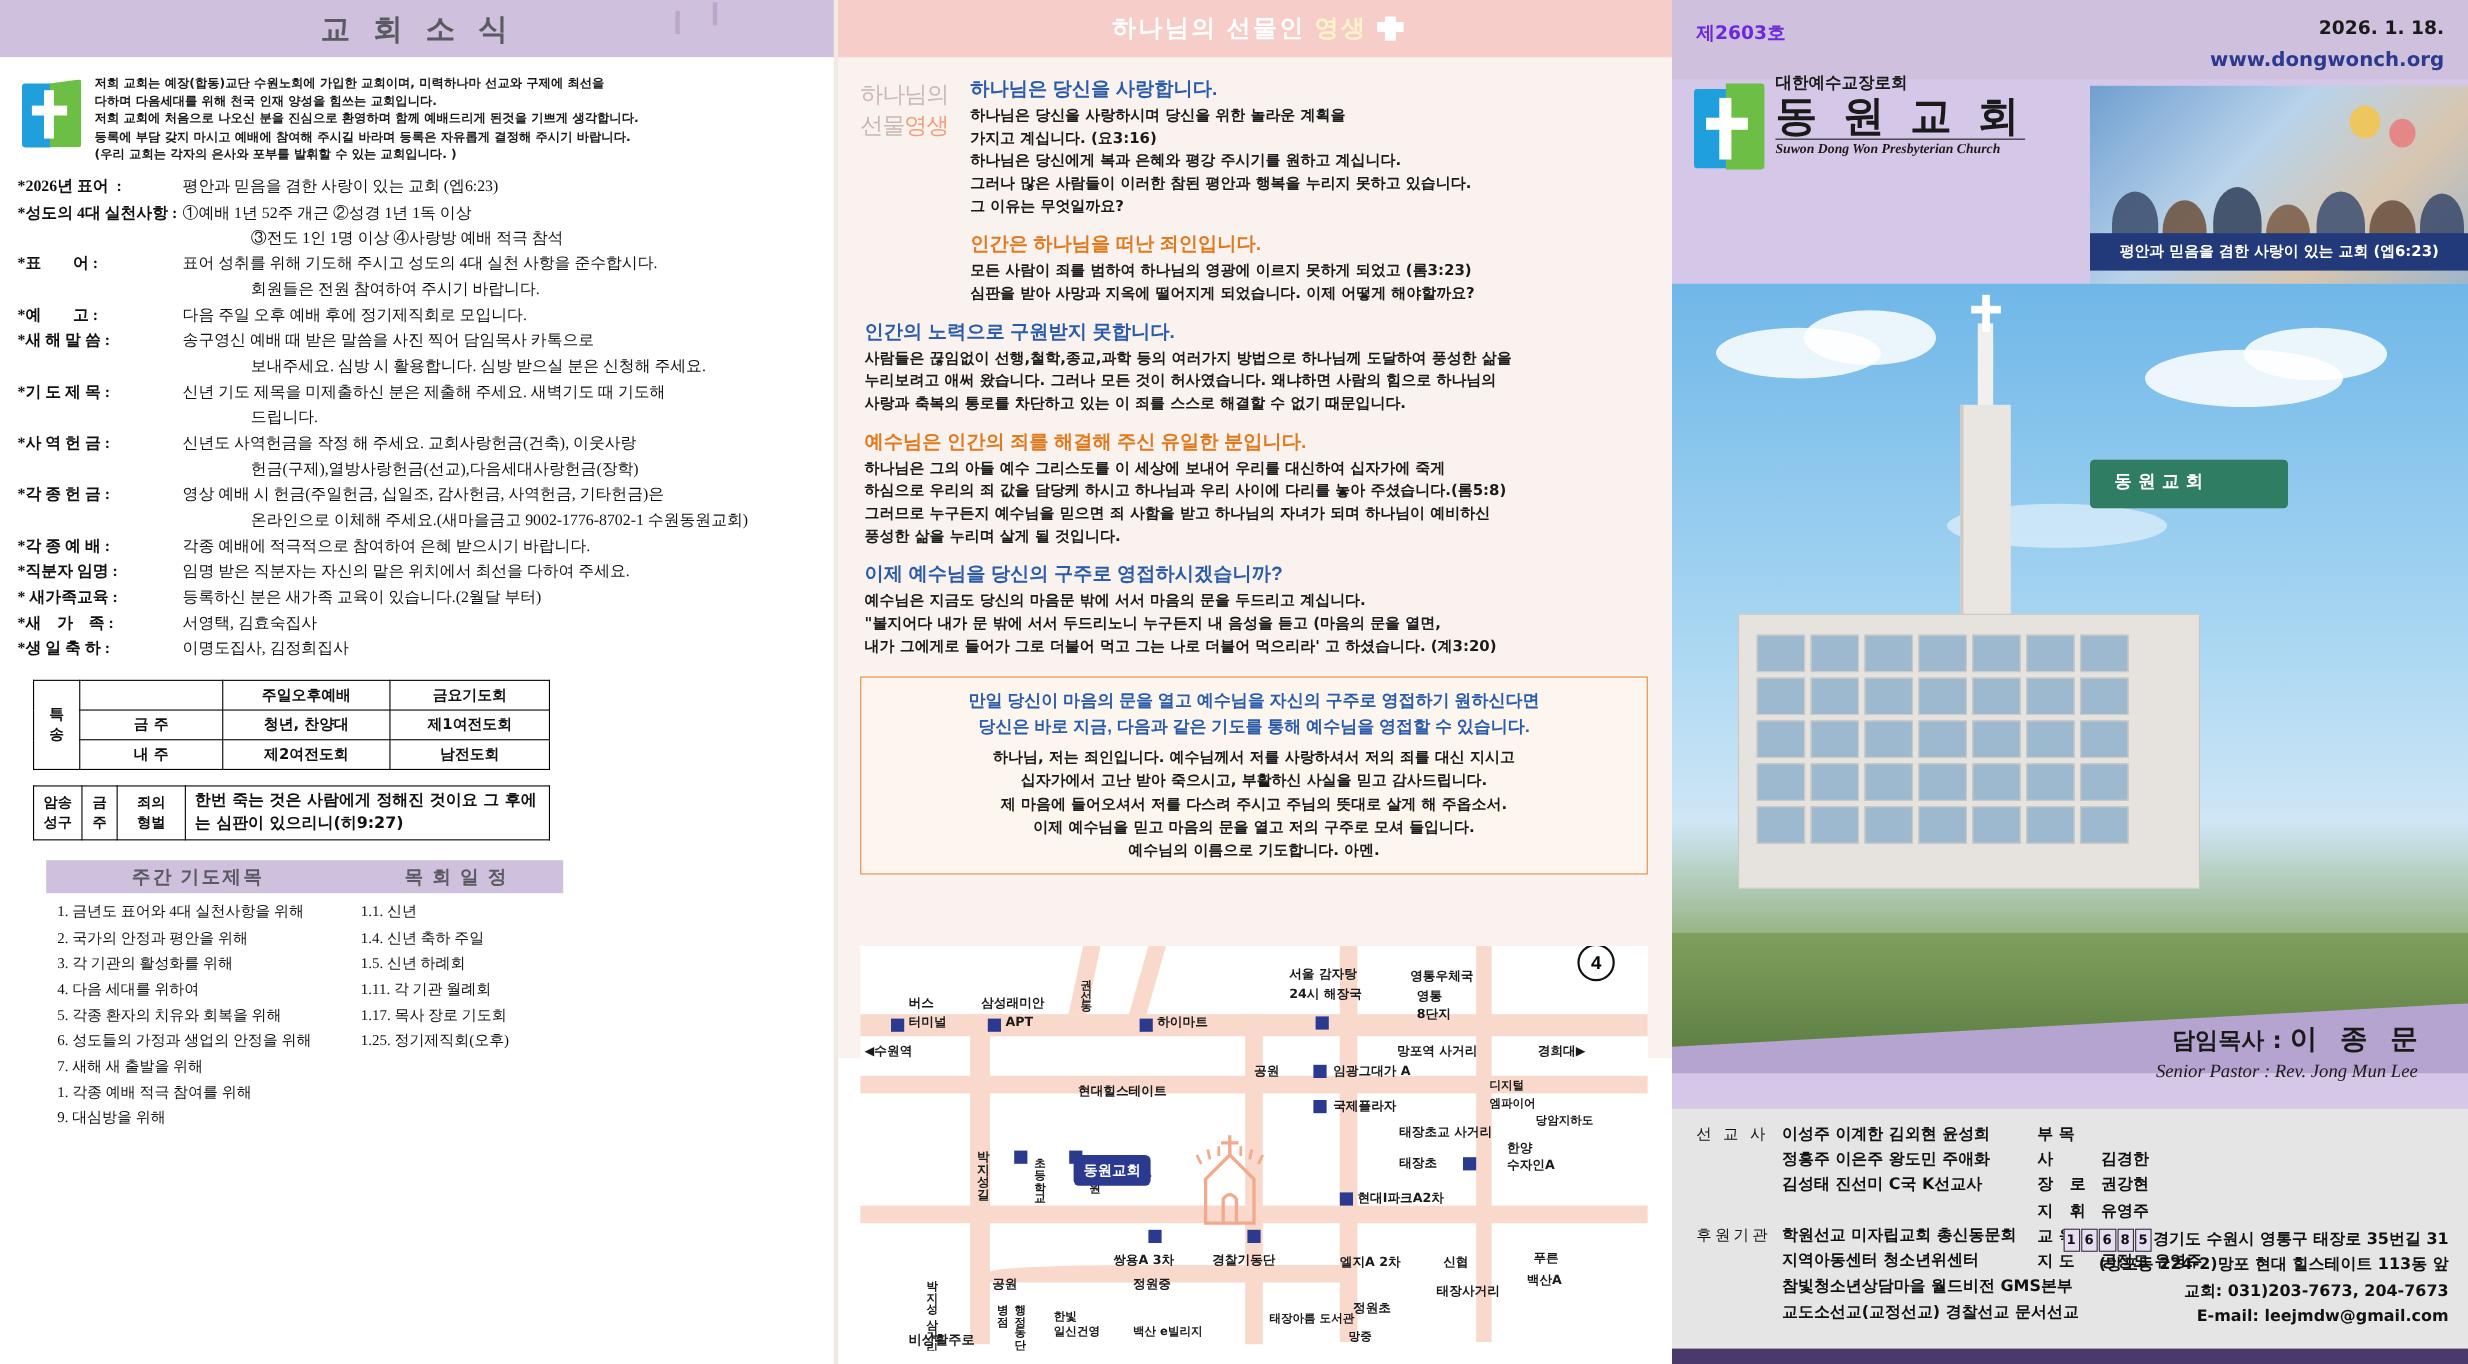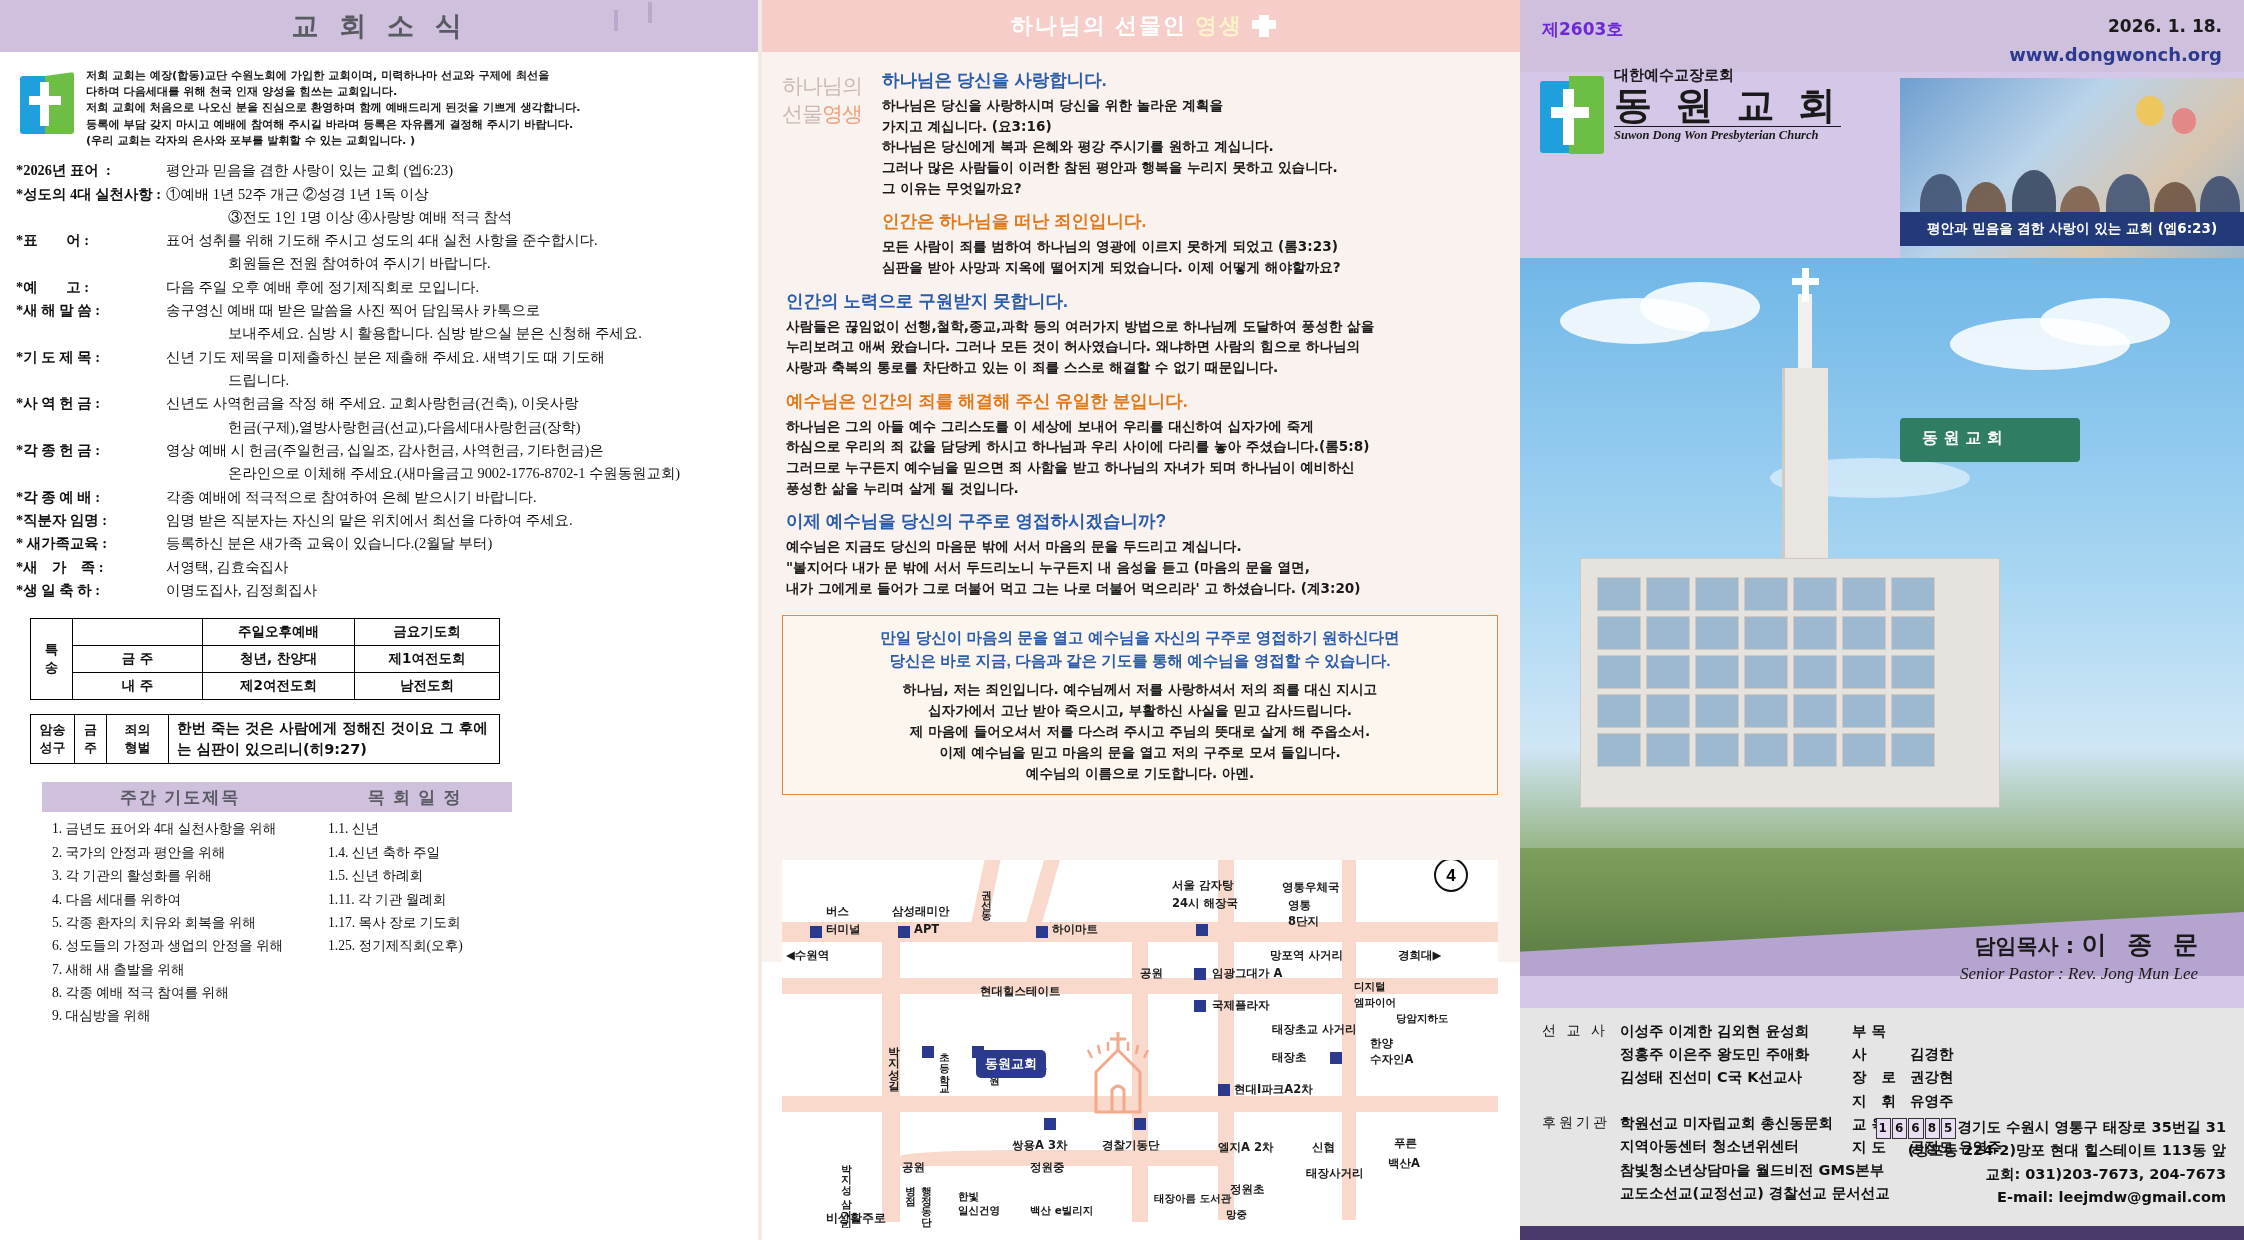--- a/index.html
+++ b/index.html
@@ -361,21 +361,21 @@
       </div>
       <div class="pb-body">
         <ul class="pb-col1" id="prayer-list">
             <li>1. 금년도 표어와 4대 실천사항을 위해</li>
             <li>2. 국가의 안정과 평안을 위해</li>
             <li>3. 각 기관의 활성화를 위해</li>
             <li>4. 다음 세대를 위하여</li>
             <li>5. 각종 환자의 치유와 회복을 위해</li>
             <li>6. 성도들의 가정과 생업의 안정을 위해</li>
             <li>7. 새해 새 출발을 위해</li>
-            <li>8. 각종 예배 적극 참여를 위해</li>
+            <li>1. 각종 예배 적극 참여를 위해</li>
             <li>9. 대심방을 위해</li>
           </ul>
         <ul class="pb-col2" id="sched-list">
             <li>1.1.  신년</li>
             <li>1.4.  신년 축하 주일</li>
             <li>1.5.  신년 하례회</li>
             <li>1.11. 각 기관 월례회</li>
             <li>1.17. 목사 장로 기도회</li>
             <li>1.25. 정기제직회(오후)</li>
           </ul>

